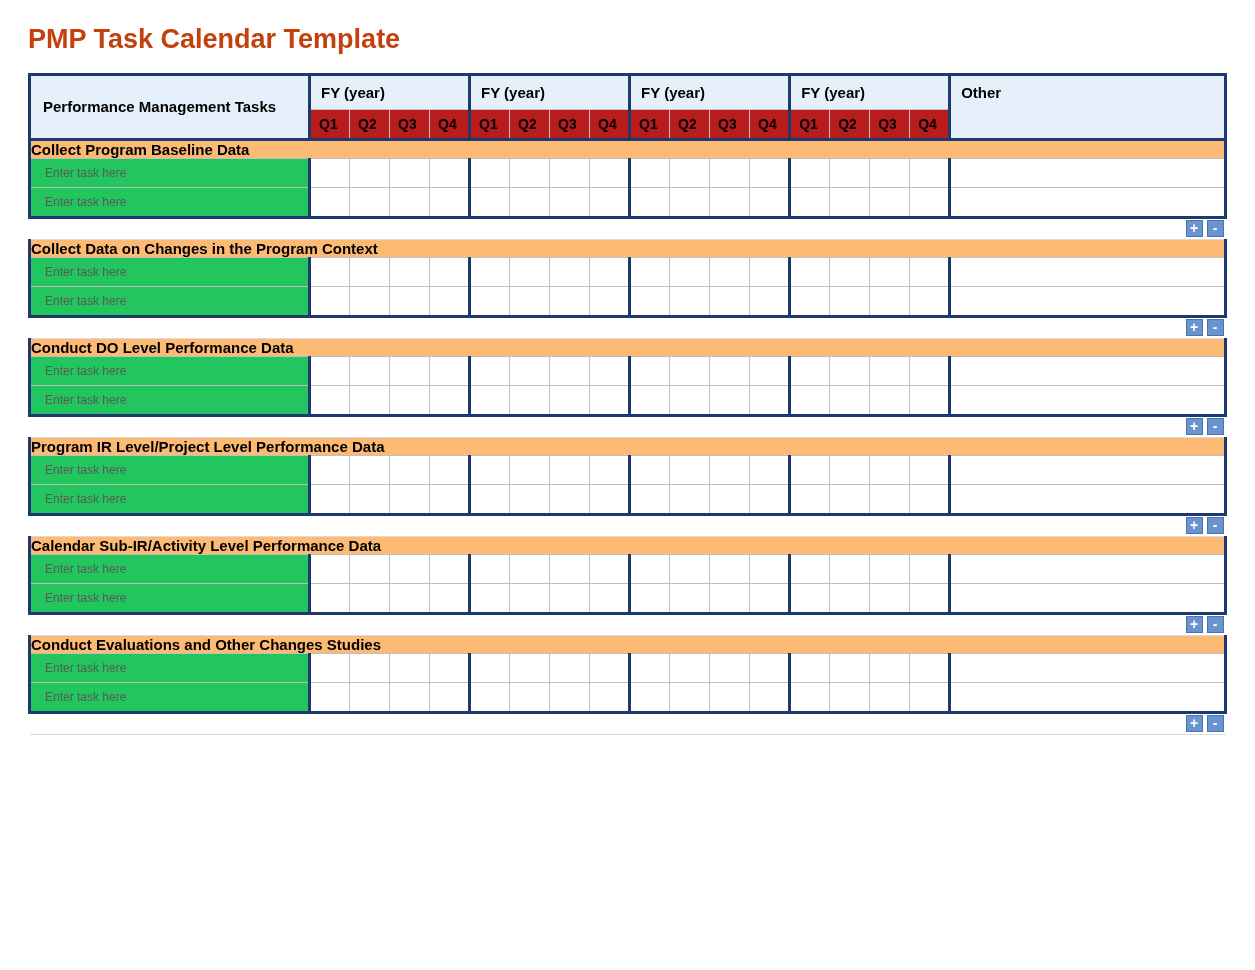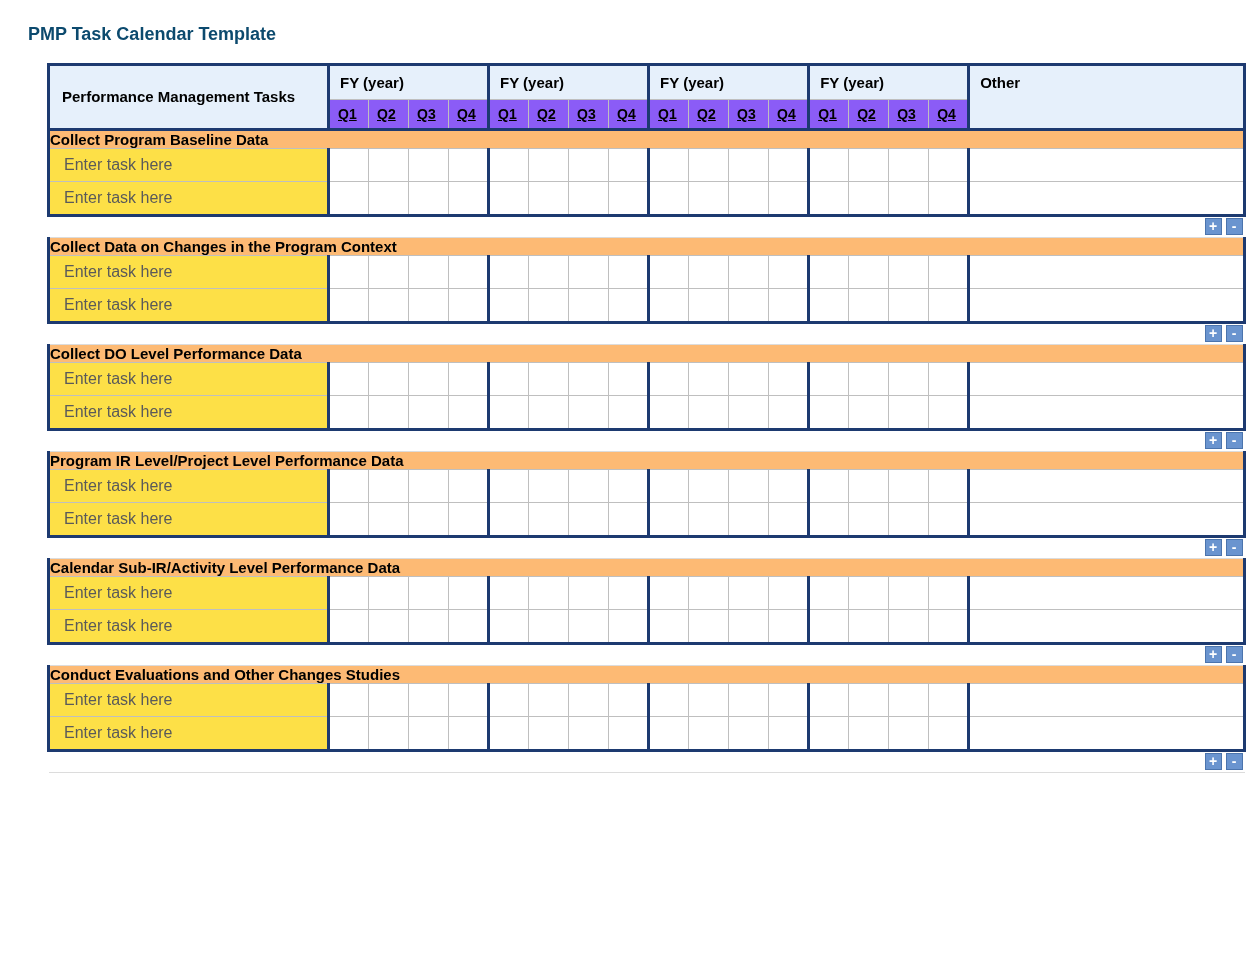--- a/index.html
+++ b/index.html
@@ -5,30 +5,29 @@
   * { box-sizing: border-box; }
   body {
     font-family: Arial, Helvetica, sans-serif;
     background: #ffffff;
     margin: 0;
     padding: 20px 28px;
     color: #000;
     width: 1255px;
   }
   h1.title {
-    font-size: 18px;
+    font-size: 27px;
     font-weight: bold;
     margin: 4px 0 18px 0;
-    color: #0c4a6e;
+    color: #c2410c;
   }
   table.cal {
     border-collapse: collapse;
     width: 100%;
     table-layout: fixed;
-    margin-left: 19px;
   }
   table.cal td, table.cal th {
     padding: 0;
   }
   
   .hdr {
     background: #e6f0fb;
   }
   .hdr td, .hdr th {
     font-weight: bold;
@@ -37,22 +36,21 @@
     text-align: left;
   }
   .hdr td { padding: 6px 10px; }
   .tasks-hdr { font-size: 16px; line-height: 1.25; padding: 8px 12px !important; }
   .fy-hdr { font-size: 15px; padding: 8px 10px !important; }
   .notes-hdr { font-size: 16px; padding: 8px 10px !important; vertical-align: top;}
   .q-hdr td {
     font-size: 14px;
     padding: 6px 8px !important;
     text-align: left;
-    background: #8b5cf6;
-    text-decoration: underline;
+    background: #b91c1c;
   }
   
   .bt-dark { border-top: 3px solid #1d3a70; }
   .bb-dark { border-bottom: 3px solid #1d3a70; }
   .bl-dark { border-left: 3px solid #1d3a70; }
   .br-dark { border-right: 3px solid #1d3a70; }
   .bb-light { border-bottom: 1px solid #bfbfbf; }
   .bl-light { border-left: 1px solid #bfbfbf; }
   .br-light { border-right: 1px solid #bfbfbf; }
 
@@ -60,23 +58,23 @@
   .section-hdr td {
     background: #fdba74;
     font-weight: bold;
     font-size: 15px;
     color: #000;
     padding: 7px 12px;
   }
   
   .task-row td.task-cell {
     color: #5a5a5a;
-    font-size: 16px;
+    font-size: 12px;
     padding: 7px 14px;
-    background: #fde047;
+    background: #22c55e;
   }
   .task-row td.q-cell {
     background: #fff;
   }
   .task-row td.notes-cell { background:#fff; }
 
   
   .gap-row td { height: 22px; background: #fff; border: none; position: relative;}
   .gap-row td.with-line { border-bottom: 1px solid #dcdcdc; }
 
@@ -260,21 +258,21 @@
       </tr>
       <tr class="gap-row">
         <td colspan="18" class="with-line" style="position: relative;">
           <div class="pm-wrap">
             <div class="pm-btn">+</div>
             <div class="pm-btn minus">-</div>
           </div>
         </td>
       </tr>
       <tr class="section-hdr">
-        <td colspan="18" class="bl-dark br-dark bb-light">Collect DO Level Performance Data</td>
+        <td colspan="18" class="bl-dark br-dark bb-light">Conduct DO Level Performance Data</td>
       </tr>
       <tr class="task-row">
         <td class="task-cell bl-dark bb-light">Enter task here</td>
         <td class="q-cell bl-dark bb-light"></td>
         <td class="q-cell bl-light bb-light"></td>
         <td class="q-cell bl-light bb-light"></td>
         <td class="q-cell bl-light bb-light"></td>
         <td class="q-cell bl-dark bb-light"></td>
         <td class="q-cell bl-light bb-light"></td>
         <td class="q-cell bl-light bb-light"></td>

